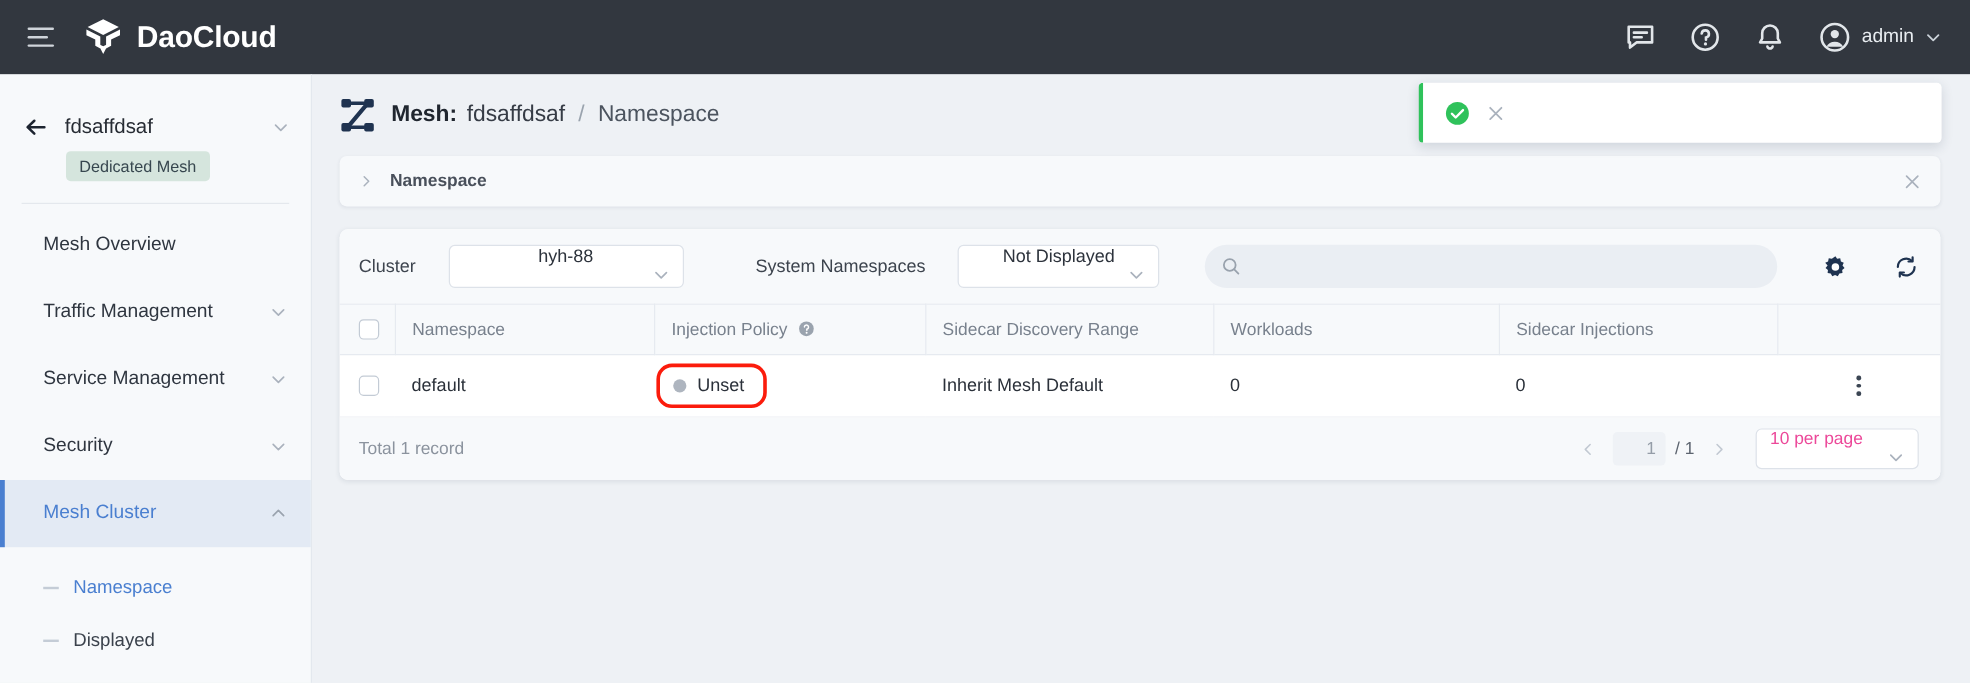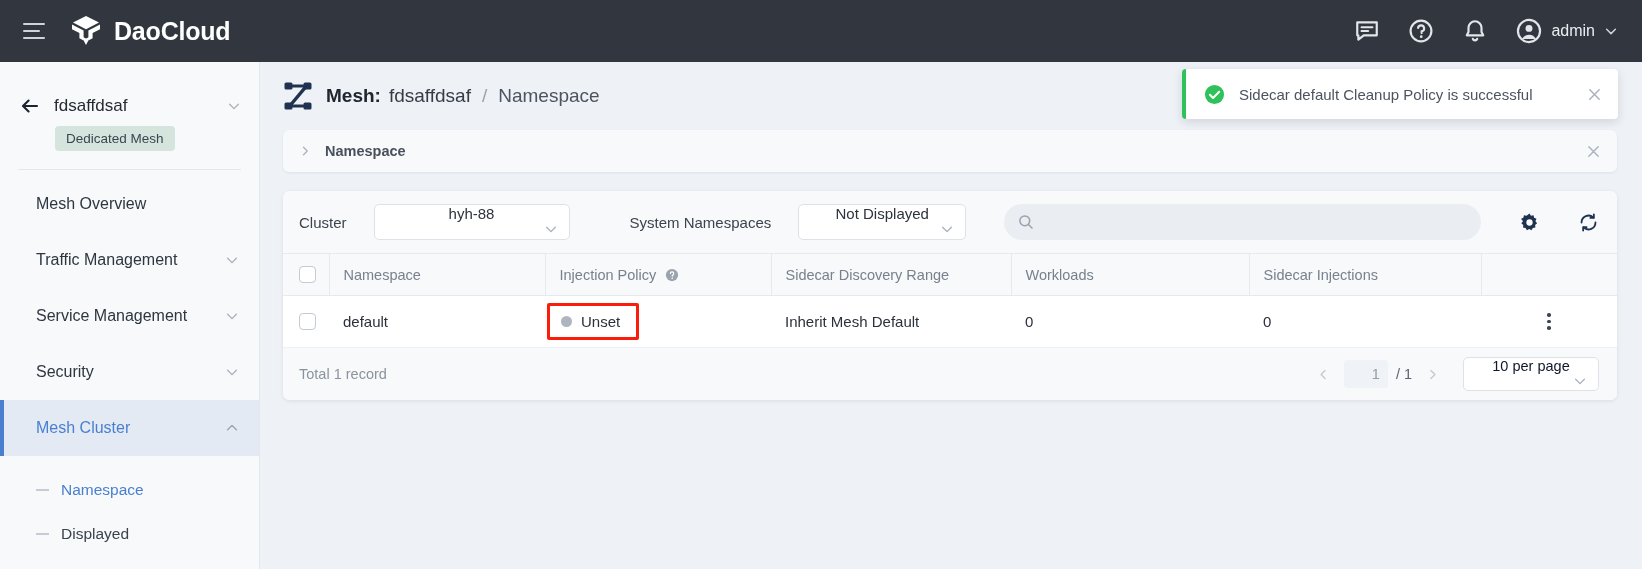--- a/index.html
+++ b/index.html
@@ -152,21 +152,21 @@
   }
   .cbcol { width: 46px; padding-left: 16px !important; padding-right: 0 !important; }
   .cbox {
     width: 17px; height: 17px; border: 1px solid #c3cbd5; border-radius: 4px;
     background: #fff; display:block; cursor:pointer;
   }
   .help-ic { width: 14px; height: 14px; vertical-align: -2px; margin-left: 5px; }
 
   .pill {
     display:inline-flex; align-items:center; gap: 9px;
-    border: 3px solid #fb1c0c; border-radius: 2px;
+    border: 3px solid #fb1c0c; border-radius: 13px;
     padding: 7px 16px 7px 11px; margin-left: -12px;
   }
   .dot { width: 11px; height: 11px; border-radius: 50%; background: #aeb5bf; flex:none; }
   .kebab { display:flex; flex-direction: column; gap: 3px; align-items:center; cursor:pointer;}
   .kebab i { width: 3.5px; height: 3.5px; border-radius:50%; background: #3b4553; display:block;}
 
   .tfoot {
     height: 52px; background:#f7f9fb; display:flex; align-items:center;
     padding: 0 18px 0 16px;
   }
@@ -175,21 +175,21 @@
   .parrow { width: 13px; height: 13px; cursor:pointer; }
   .pbox {
     width: 44px; height: 28px; background:#eff2f6; border-radius: 4px;
     display:flex; align-items:center; justify-content:flex-end; padding-right: 8px;
     font-size: 14.5px; color:#959da8;
   }
   .ptot { font-size: 14.5px; color:#5c646f; margin-left: -6px;}
   .perpage {
     width: 136px; height: 34px; margin-left: 10px; background: #fff;
     border: 1px solid #dde2e9; border-radius: 5px; display:flex;
-    align-items:center; padding: 0 11px; font-size: 14.5px; color: #0f172a; cursor:pointer;flex-direction:column;
+    align-items:flex-start; padding: 0 11px; font-size: 14.5px; color: #ec4899; cursor:pointer;flex-direction:column;
   }
   .perpage .chev { margin-left:auto; }
 
   
   .toast {
     position:absolute; top: 69px; left: 1182px;
     width: 436px; height: 50px; background: #ffffff;
     border-left: 4px solid #2fc25b; border-radius: 4px;
     box-shadow: 0 3px 10px rgba(25,40,70,0.14);
     display:flex; align-items:center; padding: 0 16px 0 18px; gap: 14px;
@@ -446,17 +446,16 @@
     </div>
 
   </div>
 </div>
 
 <div class="toast">
   <svg class="toast-ic" viewBox="0 0 22 22">
     <circle cx="11" cy="11" r="10" fill="#2fc25b"></circle>
     <path d="M6.2 11.3l3.3 3.3 6.4-6.5" fill="none" stroke="#ffffff" stroke-width="2.1" stroke-linecap="round" stroke-linejoin="round"></path>
   </svg>
-  <span class="toast-msg">Sidecar default Cleanup Policy is successful</span>
   <svg class="toast-x" viewBox="0 0 16 16">
     <path d="M3 3l10 10M13 3L3 13" fill="none" stroke="#aab2bd" stroke-width="1.6" stroke-linecap="round"></path>
   </svg>
 </div>
 
 </body></html>

